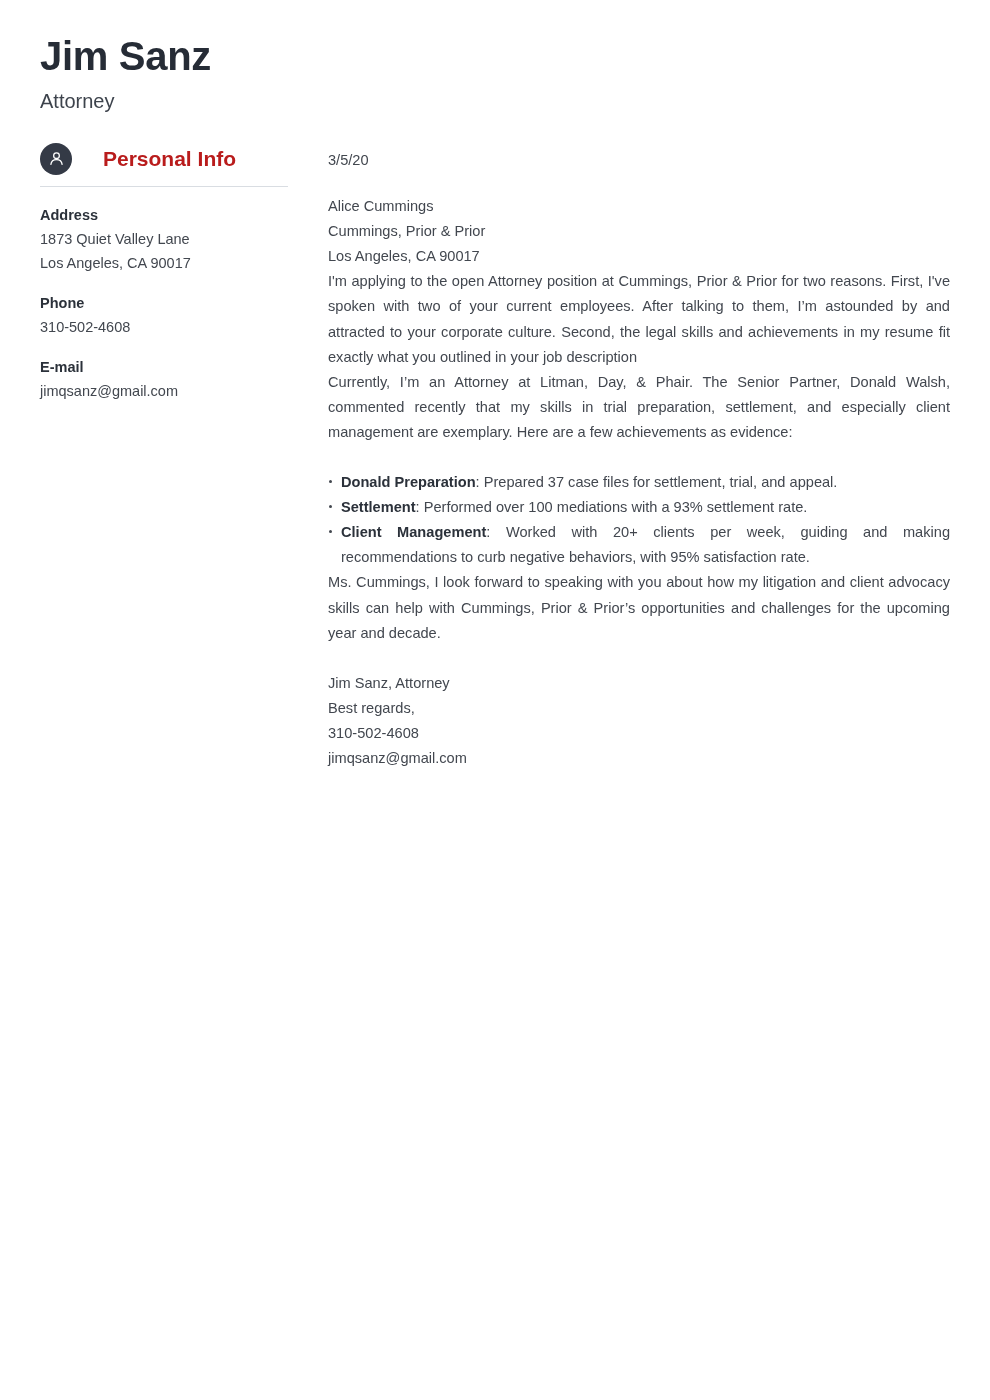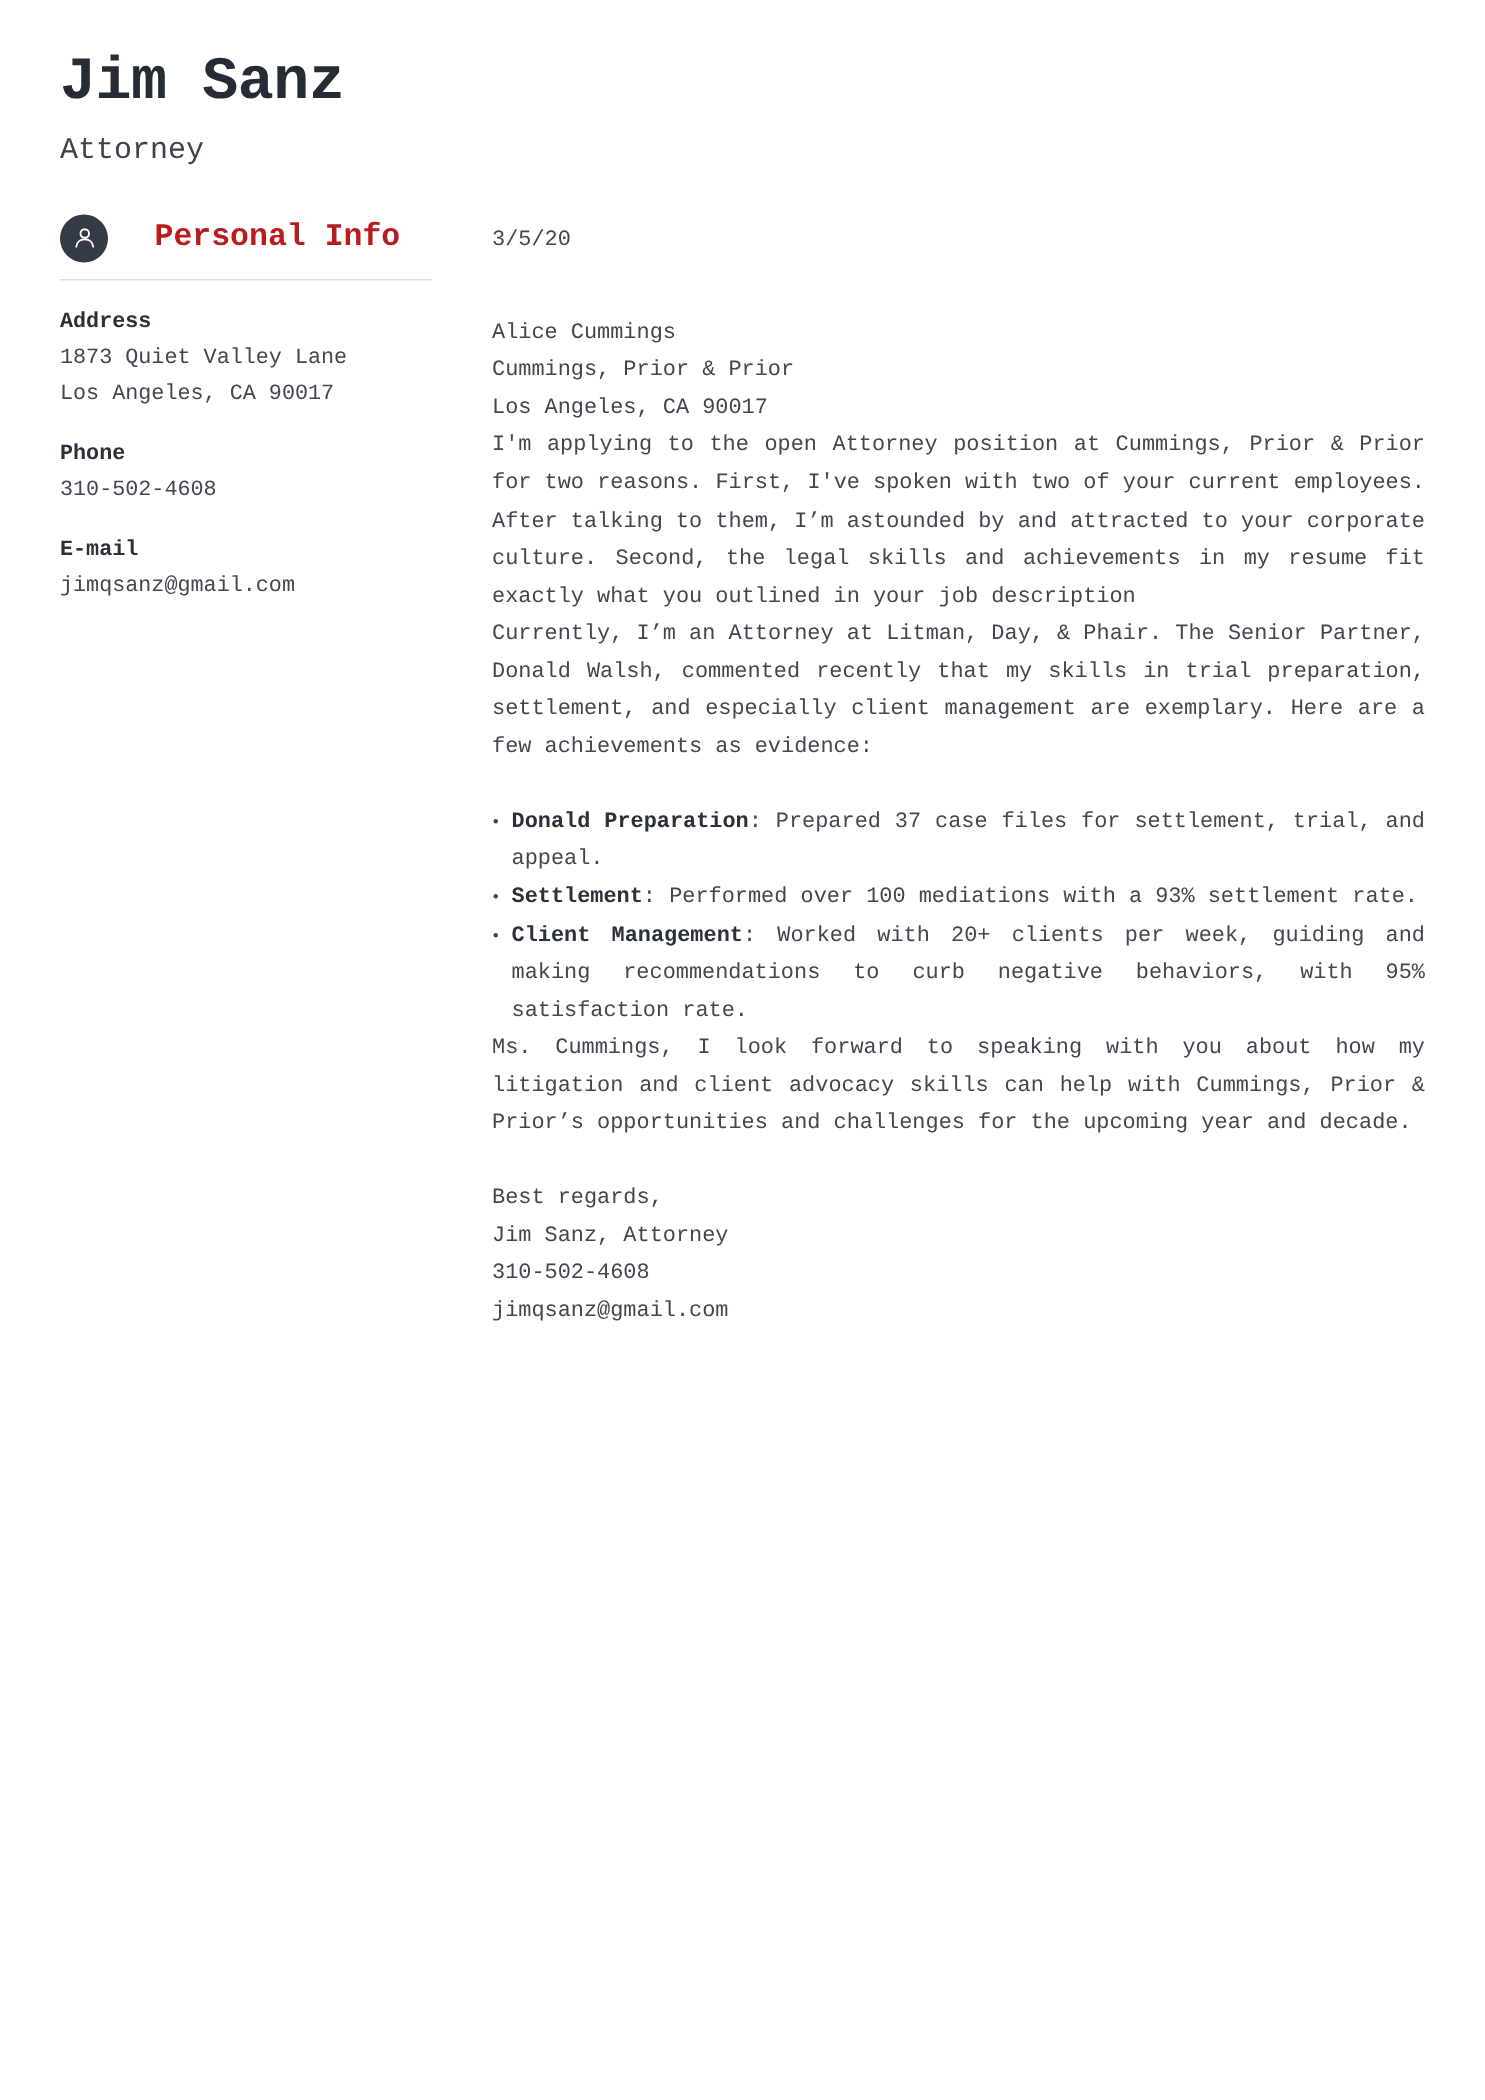--- a/index.html
+++ b/index.html
@@ -16,21 +16,20 @@
     color: #3a3f47;
     -webkit-font-smoothing: antialiased;
   }
 
   .page {
     position: relative;
     width: 990px;
     height: 1088px;
     background: #ffffff;
     overflow: hidden;
-    font-family: Liberation Mono, monospace;
   }
 
   
   .sidebar {
     position: absolute;
     left: 40px;
     top: 34px;
     width: 250px;
   }
   .cand-name {
@@ -104,21 +103,21 @@
     top: 148px;
     width: 622px;
   }
   .letter p {
     margin: 0;
     font-size: 14.6px;
     line-height: 1.72;
     color: #42474f;
   }
   .letter .date { margin-bottom: 0; }
-  .recipient { margin-top: 37px; }
+  .recipient { margin-top: 21px; }
   .recipient div {
     font-size: 14.6px;
     line-height: 1.72;
     color: #42474f;
   }
   .salutation { margin-top: 43px; }
   .body-par {
     margin-top: 25px;
     text-align: justify;
   }
@@ -215,21 +214,21 @@
         <b>Settlement</b><span>: Performed over 100 mediations with a 93% settlement rate.</span>
       </li>
       <li>
         <b>Client Management</b><span>: Worked with 20+ clients per week, guiding and making recommendations to curb negative behaviors, with 95% satisfaction rate.</span>
       </li>
     </ul>
 
     <p class="body-par">Ms. Cummings, I look forward to speaking with you about how my litigation and client advocacy skills can help with Cummings, Prior &amp; Prior’s opportunities and challenges for the upcoming year and decade.</p>
 
     <div class="signoff">
+      <div>Jim Sanz, Attorney</div>
       <div>Best regards,</div>
-      <div>Jim Sanz, Attorney</div>
       <div>310-502-4608</div>
       <div>jimqsanz@gmail.com</div>
     </div>
 
   </div>
 
 </div>
 
 </body></html>

